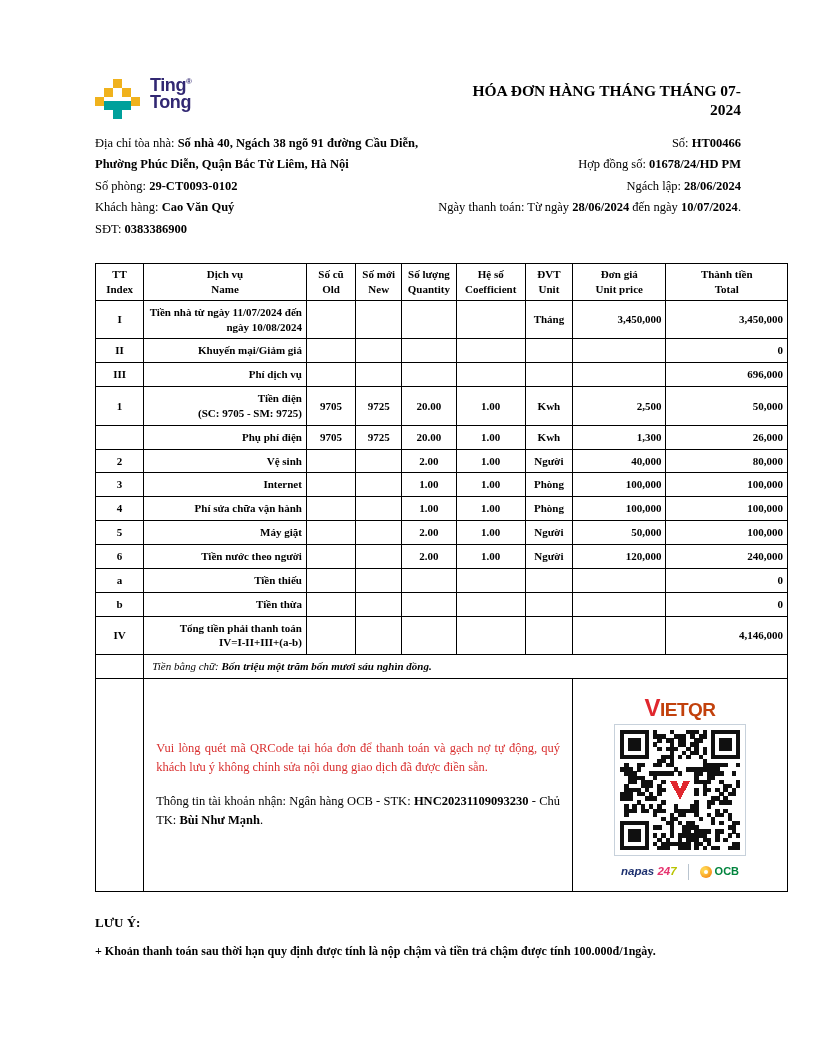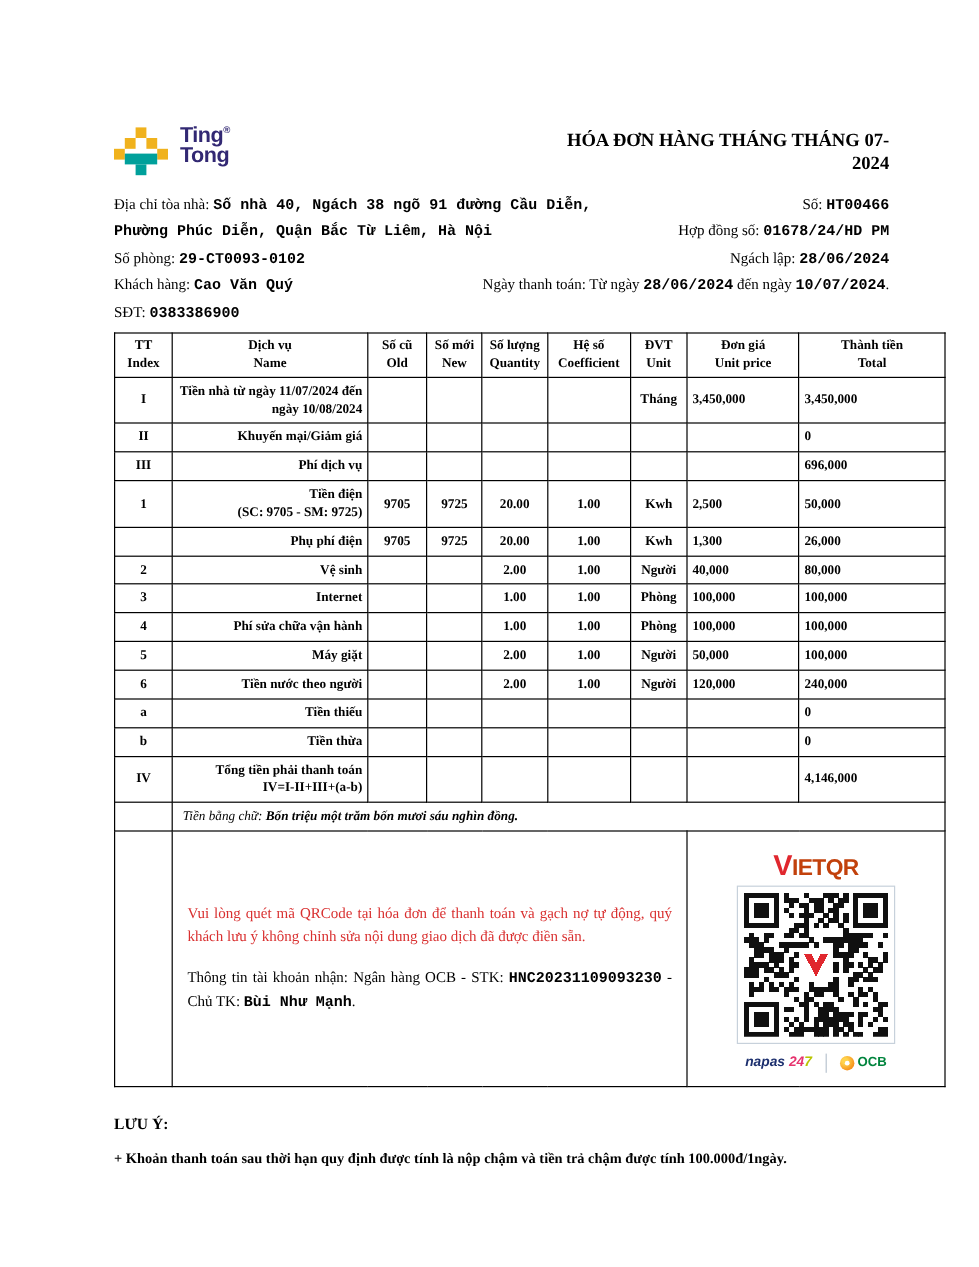--- a/index.html
+++ b/index.html
@@ -1,48 +1,48 @@
 <!DOCTYPE html>
 <html><head>
 <meta charset="utf-8">
 <style>
   html,body { margin:0; padding:0; background:#fff; }
   .page {
     position:relative; width:816px; height:1056px; background:#ffffff;
     font-family:"Liberation Serif", serif; color:#000; overflow:hidden;
   }
-  .content { position:absolute; left:95px; top:104px; width:583px; }
+  .content { position:absolute; left:95px; top:77px; width:583px; }
 
   
   .hdr { width:646px; display:flex; justify-content:space-between; align-items:flex-start; }
   .logo { display:flex; align-items:flex-start; gap:9px; }
   .logo svg { display:block; margin-top:2px; }
   .logo-text {
     font-family:"Liberation Sans", sans-serif; font-weight:bold; font-size:18px;
     line-height:0.94; color:#322873; letter-spacing:-0.4px;
   }
   .logo-text sup { font-size:8px; }
   .doc-title {
     width:285px; text-align:right; font-weight:bold; font-size:15.5px; line-height:19px; margin-top:4px;
   }
 
   
   .info { width:646px; margin-top:13px; font-size:12.5px; }
   .info-row { display:flex; justify-content:space-between; line-height:21.4px; }
-  .info-row .b, .seg-b { font-weight:bold;font-family:Liberation Mono, monospace; }
+  .info-row .b, .seg-b { font-weight:bold; }
 
   
-  table.inv { margin-top:5px; width:693px; border-collapse:collapse; table-layout:fixed; }
+  table.inv { margin-top:23px; width:693px; border-collapse:collapse; table-layout:fixed; }
   table.inv th, table.inv td { border:1px solid #000; }
   table.inv th { font-size:11px; font-weight:bold; padding:3px 1px; line-height:1.35; text-align:center; }
   table.inv td { font-size:11px; font-weight:bold; padding:4px 4px; line-height:1.35; vertical-align:middle; }
   td.c0 { text-align:center; }
   td.c1 { text-align:right; padding-left:7px; }
   td.c2, td.c3, td.c4, td.c5, td.c6 { text-align:center; }
-  td.c7, td.c8 { padding-right:6px; }
+  td.c7, td.c8 { text-align:right; padding-right:6px; }
 
   .words-td { font-size:11.5px; font-style:italic; font-weight:normal !important; padding-left:8px !important; }
   .words-td .wval { font-weight:bold; }
 
   .pay-td { font-weight:normal !important; vertical-align:middle; padding:10px 12px !important; }
   .pay-notice { color:#d93030; font-size:12.5px; line-height:1.5; text-align:justify; margin:0 0 15px 0; }
   .pay-account { font-size:12.5px; line-height:1.55; text-align:justify; margin:0; }
 
   .qr-td { font-weight:normal !important; text-align:center; vertical-align:top; padding:6px 0 0 0 !important; height:206px; }
   .vietqr-brand { font-family:"Liberation Sans", sans-serif; font-weight:bold; font-size:19px; letter-spacing:-0.5px; line-height:22px; }

